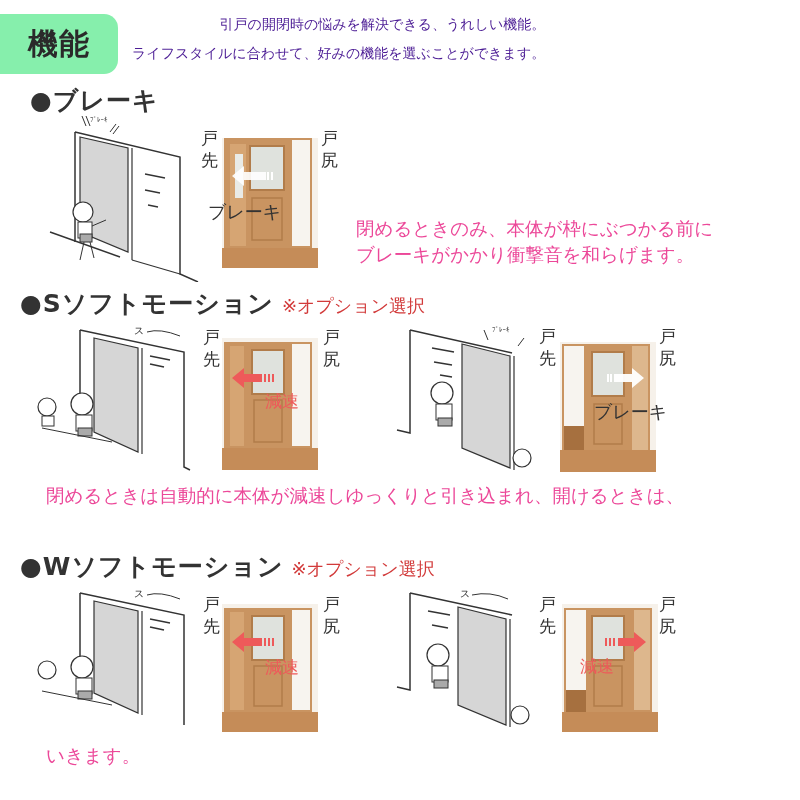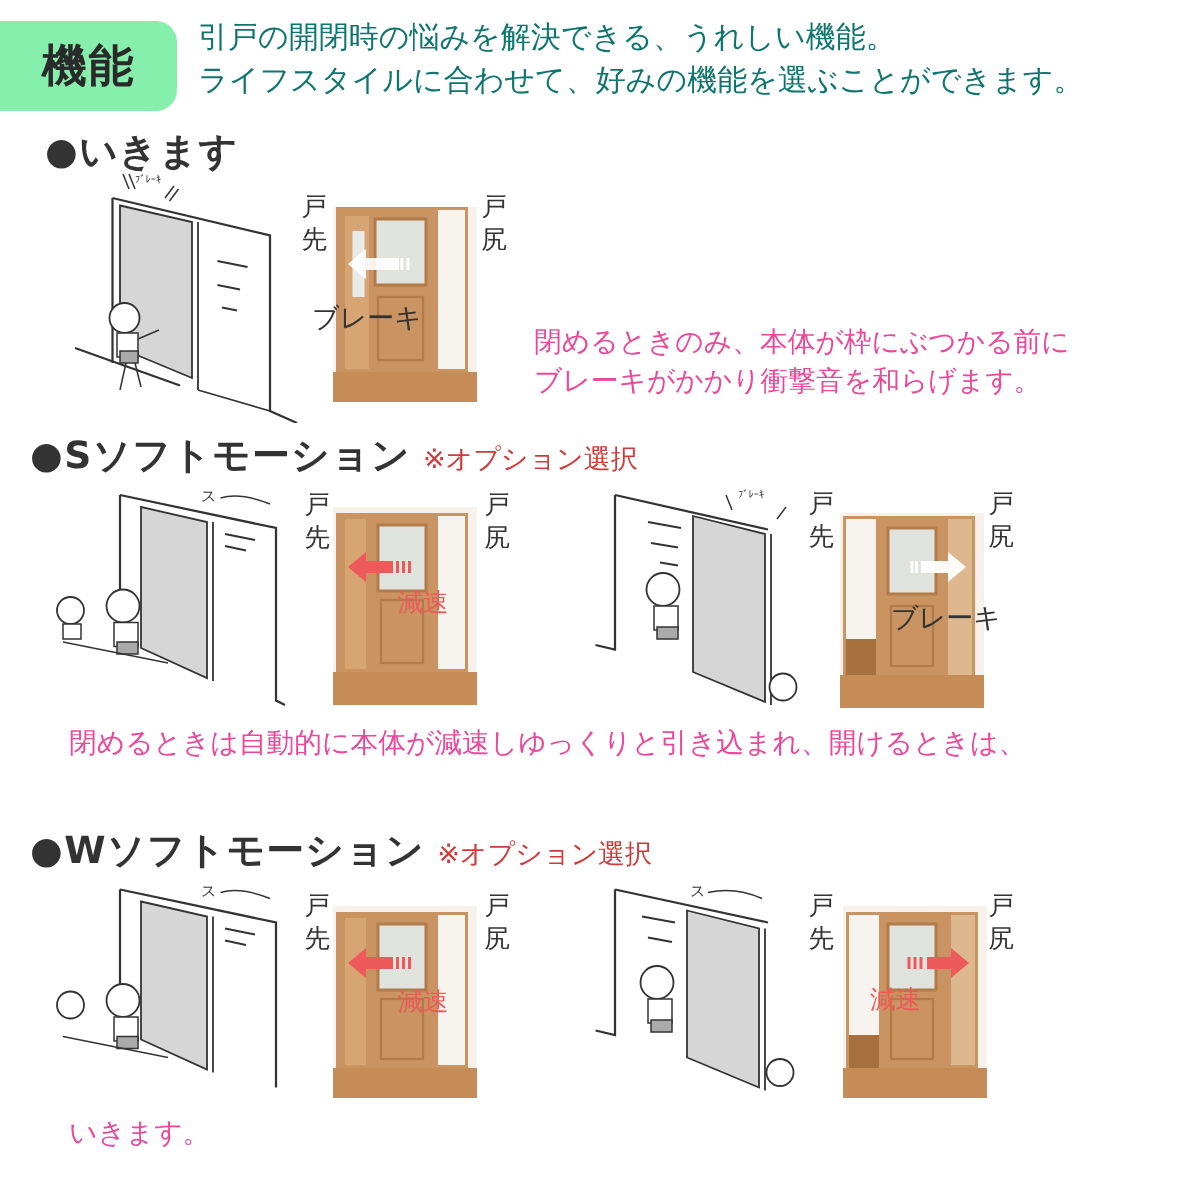--- a/index.html
+++ b/index.html
@@ -2,40 +2,40 @@
 <html><head>
 <meta charset="utf-8">
 <style>
   html, body { margin:0; padding:0; background:#ffffff; }
   body { width:800px; height:800px; position:relative; overflow:hidden;
          font-family:"DejaVu Sans","Liberation Sans",sans-serif; color:#3c3c3c; }
   .abs { position:absolute; }
   .badge { left:0; top:14px; width:118px; height:60px; background:#86efac;
            border-radius:0 14px 14px 0; display:flex; align-items:center; justify-content:center; }
   .badge span { font-size:30px; font-weight:bold; color:#2a2a2a; letter-spacing:1px; }
-  .intro { left:132px; top:10px; font-size:20px; line-height:29px; color:#0f766e; white-space:nowrap; }
+  .intro { left:132px; top:10px; font-size:14px; line-height:29px; color:#4c1d95; white-space:nowrap;text-align:right; }
   .sec-title { font-size:25px; font-weight:bold; color:#333; white-space:nowrap; letter-spacing:1px; }
   .sec-title .opt { font-size:18px; font-weight:normal; color:#d23a3a; margin-left:8px; letter-spacing:0;margin-top:30px; }
   .desc { font-size:18.5px; line-height:26px; color:#ec4899; white-space:nowrap; }
   .label-v { font-size:17px; line-height:22px; color:#333; width:20px; text-align:left; }
   svg { display:block; }
 </style>
 </head>
 <body>
 
 <div class="abs badge">
   <span>機能</span>
 </div>
 <div class="abs intro">
   <div>引戸の開閉時の悩みを解決できる、うれしい機能。</div>
   <div>ライフスタイルに合わせて、好みの機能を選ぶことができます。</div>
 </div>
 
 <div class="abs sec-title" style="left:30px;top:84px;">
-  <span>●いきます</span>
+  <span>●ブレーキ</span>
 </div>
 
 <div class="abs" style="left:40px;top:112px;width:160px;height:170px;">
   <svg width="160" height="170" viewBox="0 0 160 170">
     <line x1="10" y1="120" x2="80" y2="145" stroke="#333" stroke-width="1.5"></line>
     <polyline points="35,20 35,130" stroke="#333" stroke-width="1.5" fill="none"></polyline>
     <polyline points="35,20 140,45 140,162 158,170" stroke="#333" stroke-width="1.5" fill="none"></polyline>
     <polygon points="40,25 88,36 88,140 40,120" fill="#d6d6d6" stroke="#333" stroke-width="1.2"></polygon>
     <line x1="92" y1="36" x2="92" y2="148" stroke="#333" stroke-width="1.2"></line>
     <line x1="92" y1="148" x2="140" y2="162" stroke="#333" stroke-width="1.2"></line>

